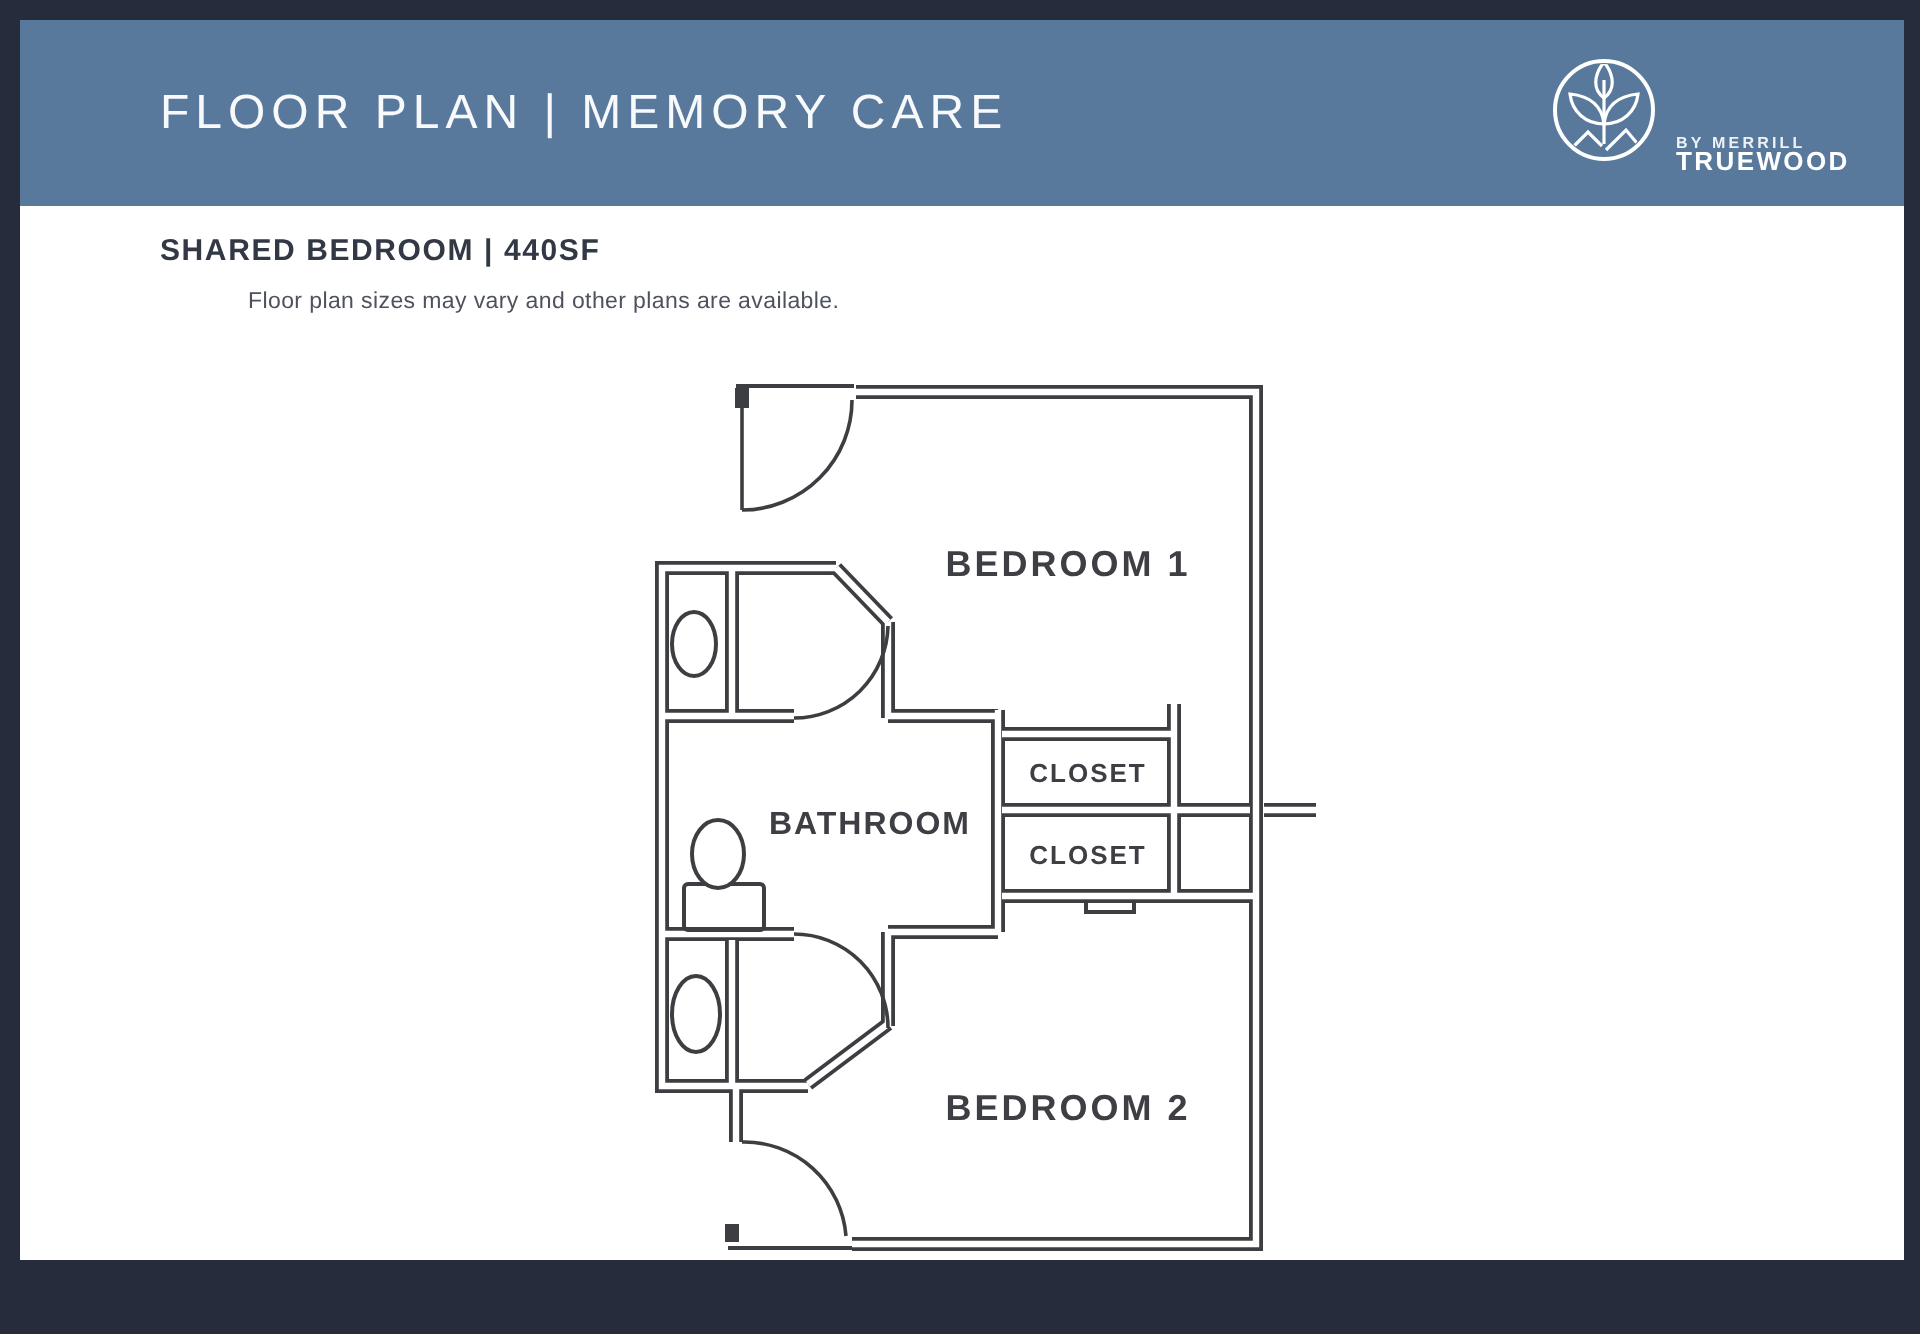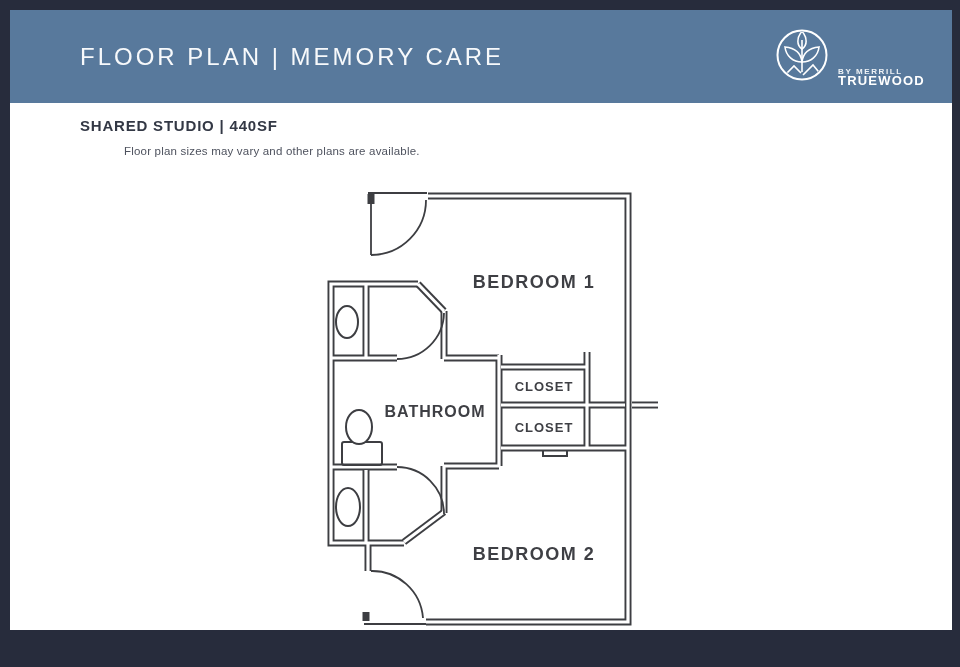--- a/index.html
+++ b/index.html
@@ -78,21 +78,21 @@
           <path d="M 33,40 C 42,40 49,34 50,25 C 40,26 34,31 33,40 Z"></path>
           <path d="M 14,55 L 25,44 L 32,51"></path>
           <path d="M 34,53 L 44,43 L 54,55"></path>
         </g>
       </svg>
     </div>
     <div class="brand-name">TRUEWOOD</div>
     <div class="brand-tagline">BY MERRILL</div>
   </div>
 
-  <div class="plan-title">SHARED STUDIO | 440SF</div>
+  <div class="plan-title">SHARED BEDROOM | 440SF</div>
   <div class="plan-disclaimer">Floor plan sizes may vary and other plans are available.</div>
 </div>
 
 <svg class="plan" viewBox="0 0 960 667">
 
   <g>
     <path class="wall-solid" d="M 371,194 V 204"></path>
     <path class="wall-solid" d="M 366,612 V 621"></path>
   </g>
 

